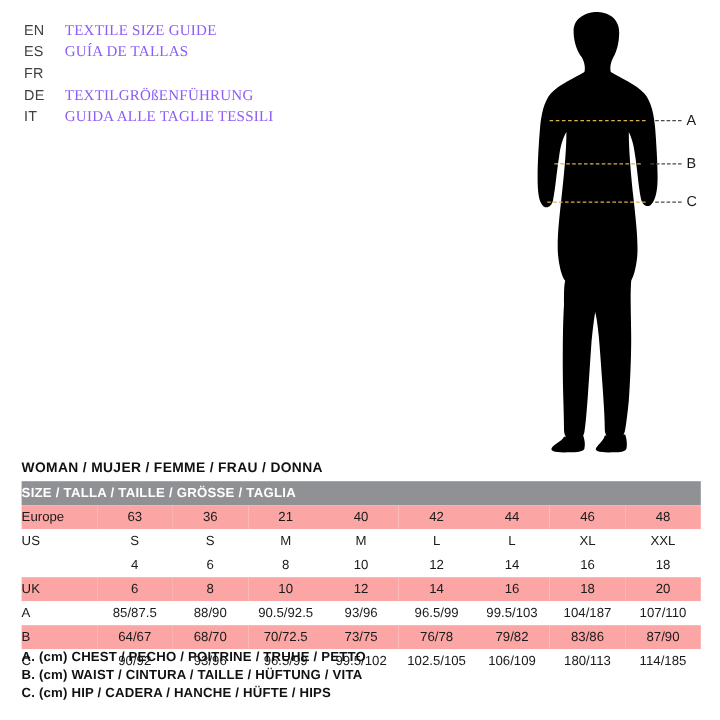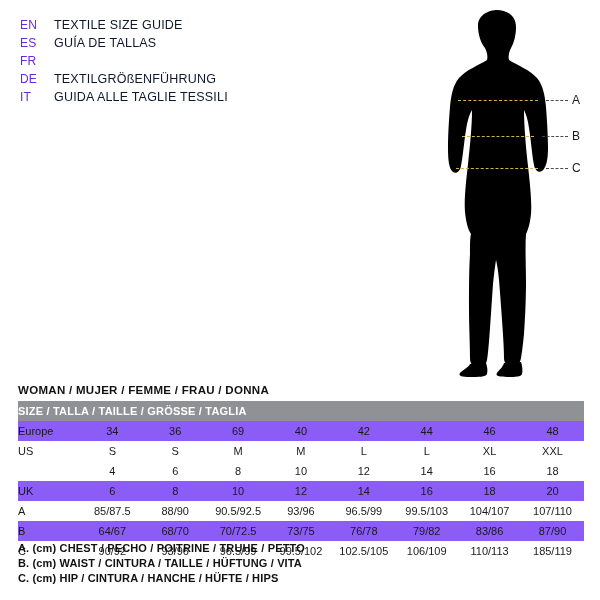--- a/index.html
+++ b/index.html
@@ -26,26 +26,27 @@
   .lang-row {
     display: flex;
     align-items: baseline;
     height: 18px;
     line-height: 18px;
   }
   .lang-code {
     width: 34px;
     font-size: 12px;
     letter-spacing: .2px;
-    color: #6d28d9;
+    color: #404040;
   }
   .lang-text {
     font-size: 12.5px;
     letter-spacing: .2px;
-    color: #0f172a;
+    color: #8b5cf6;
+    font-family: Liberation Serif, serif;
   }
 
   
   .figure-area {
     position: absolute;
     top: 8px;
     left: 400px;
     width: 200px;
     height: 370px;
   }
@@ -93,21 +94,21 @@
   .hdr-row td {
     background: #8f9194;
     color: #ffffff;
     font-weight: bold;
     font-size: 11px;
     letter-spacing: .2px;
     padding-left: 6px;
     height: 17px;
     margin-left: 12px;
   }
-  .row-shade td { background: #8b5cf6; }
+  .row-shade td { background: #fca5a5; }
   .row-plain td { background: #ffffff; margin-left: 24px; }
   td.lbl {
     padding-left: 6px;
     text-align: left;
     width: 84px;
   }
   td.val { text-align: center; }
 
   
   .notes {
@@ -215,23 +216,23 @@
 <div class="table-wrap">
   <div class="woman-title">WOMAN / MUJER / FEMME / FRAU / DONNA</div>
   <table class="size-table">
     <tbody>
       <tr class="hdr-row">
         <td colspan="9">SIZE / TALLA / TAILLE / GRÖSSE / TAGLIA</td>
       </tr>
 
       <tr class="row-shade">
         <td class="lbl">Europe</td>
-        <td class="val">34</td>
+        <td class="val">63</td>
         <td class="val">36</td>
-        <td class="val">69</td>
+        <td class="val">21</td>
         <td class="val">40</td>
         <td class="val">42</td>
         <td class="val">44</td>
         <td class="val">46</td>
         <td class="val">48</td>
       </tr>
 
       <tr class="row-plain">
         <td class="lbl">US</td>
         <td class="val">S</td>
@@ -269,21 +270,21 @@
       </tr>
 
       <tr class="row-plain">
         <td class="lbl">A</td>
         <td class="val">85/87.5</td>
         <td class="val">88/90</td>
         <td class="val">90.5/92.5</td>
         <td class="val">93/96</td>
         <td class="val">96.5/99</td>
         <td class="val">99.5/103</td>
-        <td class="val">104/107</td>
+        <td class="val">104/187</td>
         <td class="val">107/110</td>
       </tr>
 
       <tr class="row-shade">
         <td class="lbl">B</td>
         <td class="val">64/67</td>
         <td class="val">68/70</td>
         <td class="val">70/72.5</td>
         <td class="val">73/75</td>
         <td class="val">76/78</td>
@@ -293,24 +294,24 @@
       </tr>
 
       <tr class="row-plain">
         <td class="lbl">C</td>
         <td class="val">90/92</td>
         <td class="val">93/96</td>
         <td class="val">96.5/99</td>
         <td class="val">99.5/102</td>
         <td class="val">102.5/105</td>
         <td class="val">106/109</td>
-        <td class="val">110/113</td>
-        <td class="val">185/119</td>
+        <td class="val">180/113</td>
+        <td class="val">114/185</td>
       </tr>
     </tbody>
   </table>
 </div>
 
 <div class="notes">
   <div class="note">A. (cm) CHEST / PECHO / POITRINE / TRUHE / PETTO</div>
   <div class="note">B. (cm) WAIST / CINTURA / TAILLE / HÜFTUNG / VITA</div>
-  <div class="note">C. (cm) HIP / CINTURA / HANCHE / HÜFTE / HIPS</div>
+  <div class="note">C. (cm) HIP / CADERA / HANCHE / HÜFTE / HIPS</div>
 </div>
 
 </body></html>

